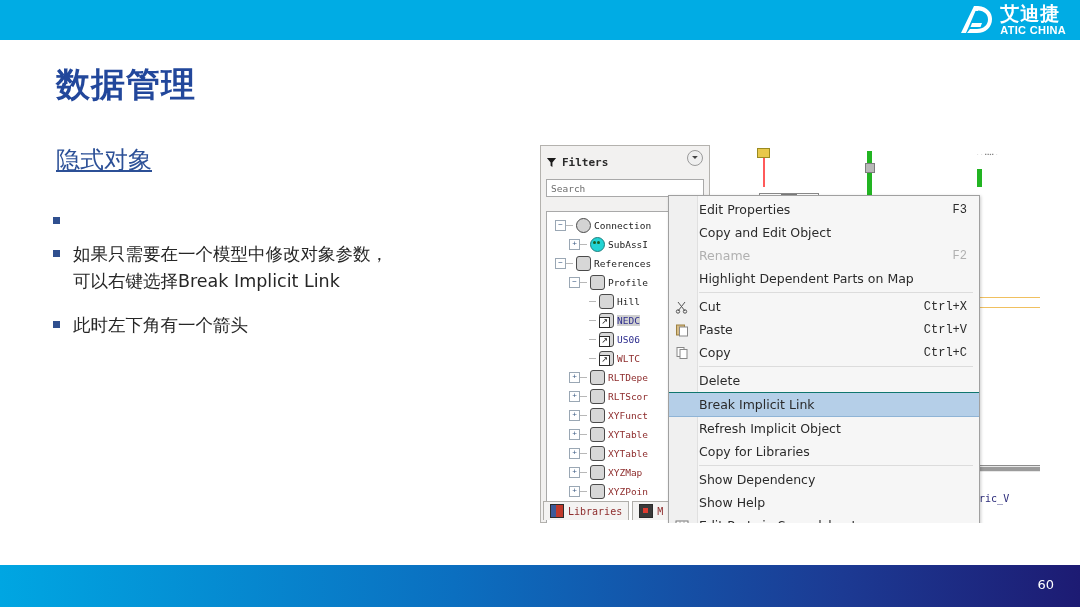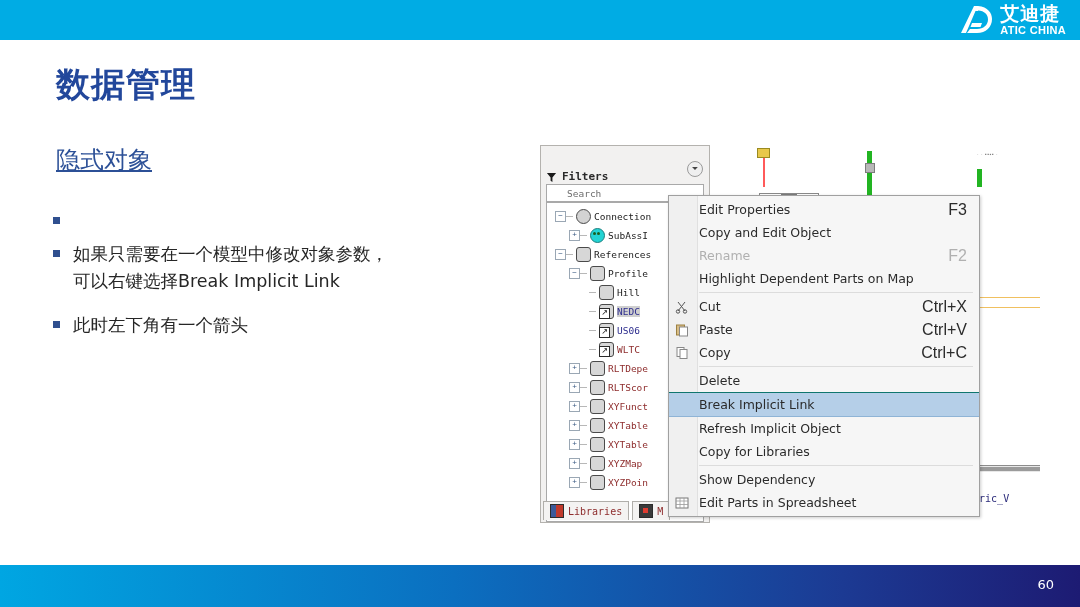--- a/index.html
+++ b/index.html
@@ -166,50 +166,49 @@
   .filters-panel {
     position: absolute;
     left: 0; top: 0;
     width: 170px; height: 378px;
     background: #f2f1f0;
     border: 1px solid #b4b2ae;
     box-sizing: border-box;
   }
   .filters-head {
     display: flex;
-    align-items: flex-end;
-    height: 26px;
+    align-items: center;
+    height: 32px;
     padding: 0 5px;
     position: relative;
-    margin-top: 11px;
   }
   .funnel-icon { width: 11px; height: 11px; margin-right: 5px; }
   .filters-label {
     font-family: "DejaVu Sans Mono", monospace;
     font-size: 11px;
     font-weight: bold;
     color: #2a2a2a;
   }
   .collapse-btn {
     position: absolute;
     right: 6px; top: 4px;
     width: 14px; height: 14px;
     border: 1px solid #9a9a9a;
     border-radius: 50%;
     background: #efefef;
     display: flex; align-items: center; justify-content: center;
     font-size: 8px; color: #444; line-height: 1;
   }
   .search-box {
-    margin: 1px 5px 0 5px;
+    margin: 1px 5px 14px 5px;
     height: 16px;
     background: #ffffff;
     border: 1px solid #a9a9a9;
     display: flex; align-items: center;
-    padding-left: 20px;
+    padding-left: 4px;
   }
   .search-ph {
     font-family: "DejaVu Sans Mono", monospace;
     font-size: 9.5px;
     color: #6d6d6d;
   }
   .tree {
     margin: 0 5px;
     height: 320px;
     background: #ffffff;
@@ -343,23 +342,23 @@
     padding-right: 12px;
     z-index: 1;
   }
   .mi .mlabel {
     font-size: 12.5px;
     color: #2b2b2b;
     font-family: "DejaVu Sans", sans-serif;
     flex: 1;
   }
   .mi .mkey {
-    font-size: 16px;
+    font-size: 12px;
     color: #2b2b2b;
-    font-family: Liberation Sans, sans-serif;
+    font-family: Liberation Mono, monospace;
   }
   .mi.disabled .mlabel,
   .mi.disabled .mkey { color: #b0b0b0; }
   .mi.hl { background: #b5cfe8; border-top:1px solid #0f766e; border-bottom:1px solid #8fb4d6; }
   .msep { height:1px; background:#dcdcdc; margin: 2px 6px 2px 30px; position:relative; z-index:1; }
   .micon {
     position: absolute;
     left: 6px; top: 5px;
     width: 14px; height: 14px;
     z-index: 2;
@@ -669,20 +668,24 @@
       <span class="mkey"></span>
     </div>
 
     <div class="msep"></div>
 
     <div class="mi">
       <span class="mlabel">Show Dependency</span>
       <span class="mkey"></span>
     </div>
     <div class="mi">
+      <span class="mlabel">Show Help</span>
+      <span class="mkey"></span>
+    </div>
+    <div class="mi">
       <svg class="micon" viewBox="0 0 14 14">
         <rect x="1" y="2" width="12" height="10" fill="#fff" stroke="#777" stroke-width="1"></rect>
         <line x1="5" y1="2" x2="5" y2="12" stroke="#999" stroke-width="0.8"></line>
         <line x1="9" y1="2" x2="9" y2="12" stroke="#999" stroke-width="0.8"></line>
         <line x1="1" y1="5" x2="13" y2="5" stroke="#999" stroke-width="0.8"></line>
         <line x1="1" y1="8.5" x2="13" y2="8.5" stroke="#999" stroke-width="0.8"></line>
       </svg>
       <span class="mlabel">Edit Parts in Spreadsheet</span>
       <span class="mkey"></span>
     </div>

